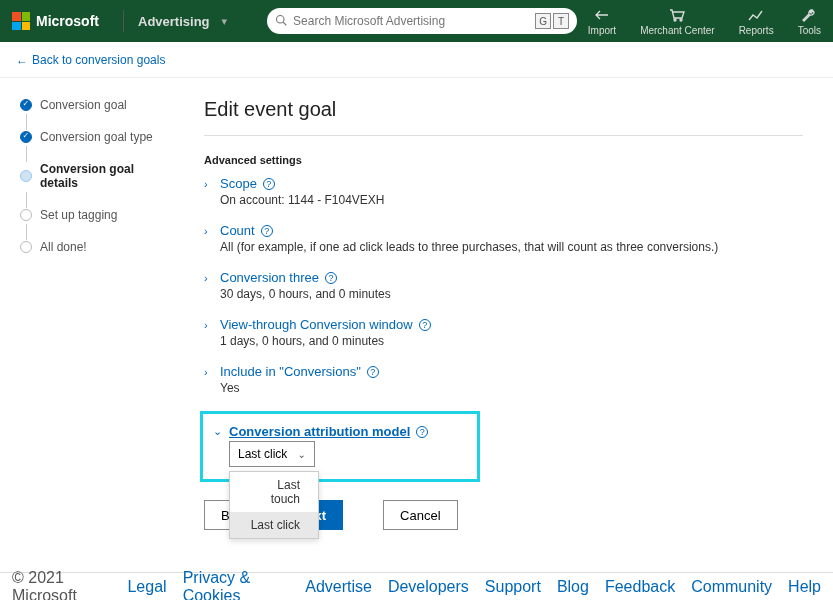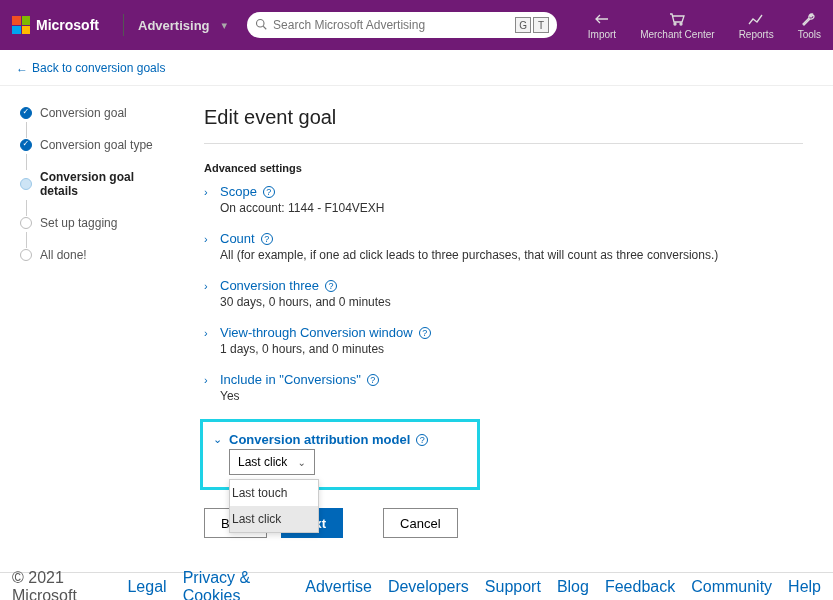--- a/index.html
+++ b/index.html
@@ -1,30 +1,30 @@
 <!DOCTYPE html>
 <html><head>
   <meta charset="utf-8">
   <style>
     * { margin: 0; padding: 0; box-sizing: border-box; font-family: "Segoe UI", Tahoma, sans-serif; }
     body { width: 833px; height: 600px; background: #fff; overflow: hidden; position: relative; }
 
     
-    .topbar { background: #701a75; height: 50px; display: flex; align-items: center; padding: 16px 12px; color: #fff; }
+    .topbar { background: #14532d; height: 42px; display: flex; align-items: center; padding: 16px 12px; color: #fff; }
     .ms-logo { display: flex; align-items: center; gap: 6px; margin-right: 10px; }
     .ms-squares { width: 18px; height: 18px; display: grid; grid-template: 1fr 1fr / 1fr 1fr; gap: 1px; }
     .ms-squares span:nth-child(1) { background: #f25022; }
     .ms-squares span:nth-child(2) { background: #7fba00; }
     .ms-squares span:nth-child(3) { background: #00a4ef; }
     .ms-squares span:nth-child(4) { background: #ffb900; }
     .ms-brand { font-size: 14px; font-weight: 600; color: #fff; }
     .top-divider { width: 1px; height: 22px; background: #555; margin: 0 14px; }
     .top-product { font-size: 13px; color: #ddd; font-weight: bold; }
     .top-chevron { margin-left: 12px; color: #aaa; font-size: 11px; }
-    .top-search { margin-left: 20px; flex: 0 0 310px; height: 26px; background: #fff; display: flex; align-items: center; padding: 0 8px; border-radius: 13px; }
+    .top-search { margin-left: 40px; flex: 0 0 310px; height: 26px; background: #fff; display: flex; align-items: center; padding: 0 8px; border-radius: 13px; }
     .top-search .search-icon { color: #777; margin-right: 6px; }
     .top-search input { border: none; outline: none; font-size: 12px; flex: 1; color: #333; background: transparent; }
     .search-tags { display: flex; gap: 2px; margin-left: 6px; }
     .search-tag { width: 16px; height: 16px; border: 1px solid #888; font-size: 10px; display: flex; align-items: center; justify-content: center; color: #555; background: #f3f3f3; }
     .top-tools { margin-left: auto; display: flex; gap: 24px; align-items: flex-start; }
     .tool-item { display: flex; flex-direction: column; align-items: center; font-size: 10px; color: #ddd; cursor: pointer; line-height: 1.1; gap: 2px; }
     .tool-icon { width: 18px; height: 16px; display: flex; align-items: center; justify-content: center; }
     .tool-icon svg { stroke: #ddd; fill: none; stroke-width: 1.3; }
 
     
@@ -47,26 +47,26 @@
     .page-title { font-size: 20px; font-weight: 400; color: #222; margin-bottom: 14px; }
     .title-divider { height: 1px; background: #ddd; margin-bottom: 18px; }
     .section-title { font-size: 11px; color: #222; margin-bottom: 10px; }
     .setting { margin-bottom: 16px; }
     .setting-header { display: flex; align-items: center; gap: 6px; font-size: 13px; color: #0067b8; cursor: pointer; margin-bottom: 2px; }
     .setting-header .chev { color: #0067b8; font-size: 11px; width: 10px; display: inline-block; }
     .setting-header .help { width: 12px; height: 12px; border: 1px solid #0067b8; border-radius: 50%; font-size: 9px; display: inline-flex; align-items: center; justify-content: center; color: #0067b8; }
     .setting-value { font-size: 12px; color: #333; margin-left: 16px; }
 
     .highlight-box { border: 3px solid #1ed2e6; padding: 10px 14px 12px 10px; width: 280px; margin-left: -4px; }
-    .highlight-box .setting-header .lbl { font-weight: 600; }
+    .highlight-box .setting-header .lbl { text-decoration: underline; font-weight: 600; }
     .dropdown-wrap { margin-left: 16px; position: relative; width: 86px; }
     .dropdown-display { border: 1px solid #888; height: 26px; display: flex; align-items: center; justify-content: space-between; padding: 0 8px; font-size: 12px; background: #fff; cursor: pointer; }
     .dropdown-display .dd-chev { font-size: 10px; color: #555; }
     .dropdown-options { position: absolute; top: 30px; left: 0; width: 90px; background: #fff; border: 1px solid #ccc; box-shadow: 0 2px 6px rgba(0,0,0,0.15); }
-    .dropdown-option { padding: 6px 2px; font-size: 12px; color: #333; cursor: pointer; }
+    .dropdown-option { padding: 6px 18px; font-size: 12px; color: #333; cursor: pointer; text-align: right; }
     .dropdown-option.selected { background: #e8e8e8; }
 
     .button-row { display: flex; gap: 14px; margin-top: 18px; padding-bottom: 10px; }
     .btn { height: 30px; min-width: 60px; padding: 0 16px; font-size: 13px; border: 1px solid #888; background: #fff; cursor: pointer; display: flex; align-items: center; justify-content: center; }
     .btn.primary { background: #0067b8; border-color: #0067b8; color: #fff; font-weight: 600; }
     .btn.cancel { margin-left: 26px; }
 
     
     .footer { position: absolute; bottom: 0; left: 0; right: 0; height: 28px; border-top: 1px solid #ddd; display: flex; align-items: center; padding: 0 12px; font-size: 16px; gap: 16px; background: #fff; }
     .footer .copy { color: #555; }

